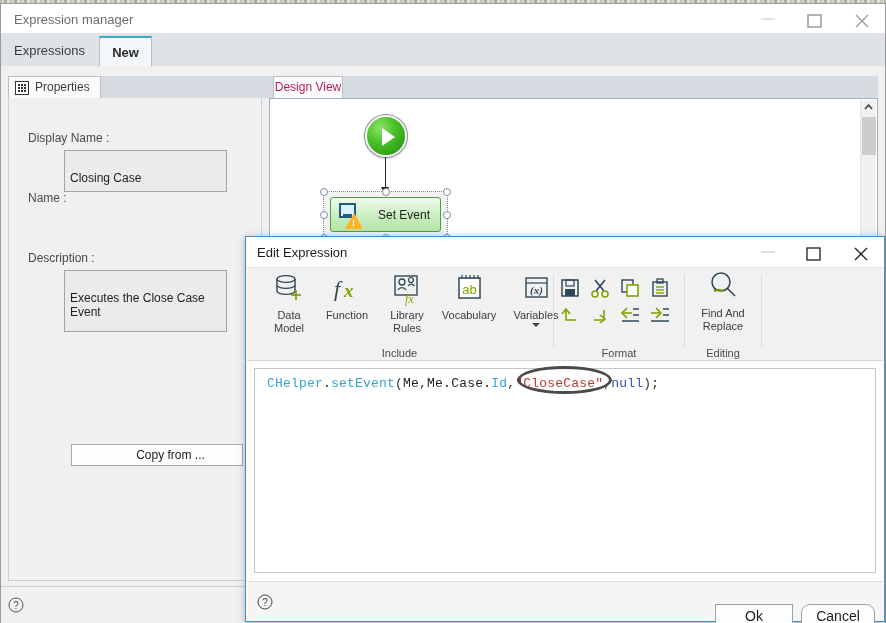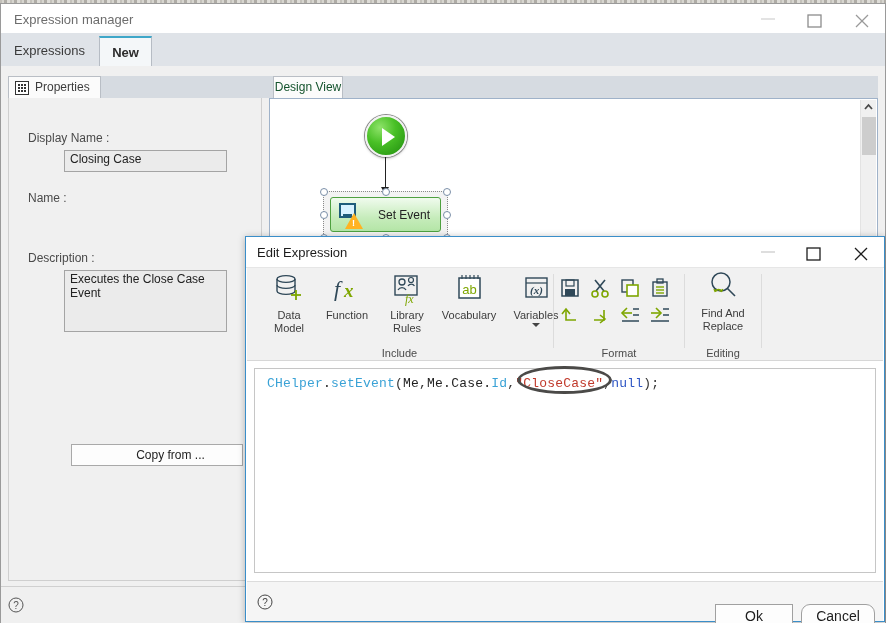--- a/index.html
+++ b/index.html
@@ -34,29 +34,29 @@
   
   #content{position:absolute;left:0;top:62px;width:884px;height:520px;background:#f0f0f0;}
   #left-pane{position:absolute;left:7px;top:10px;width:254px;height:505px;background:#f0f0f0;}
   #props-tabrow{position:absolute;left:0;top:0;width:254px;height:22px;background:#d6dbe1;padding-left:38px;}
   #props-tab{position:absolute;left:0;top:0;width:93px;height:22px;background:#fbfbfb;border:1px solid #b9bec5;border-bottom:none;box-sizing:border-box;}
   #props-tab-label{position:absolute;left:26px;top:3px;font-size:12px;color:#3d3d3d;}
   #props-icon{position:absolute;left:6px;top:4px;width:14px;height:14px;}
   #props-body{position:absolute;left:0;top:22px;width:254px;height:483px;background:#f0f0f0;border:1px solid #cfcfcf;border-top:none;box-sizing:border-box;}
 
   .field-label{position:absolute;font-size:12px;color:#4a4a4a;}
-  .field-box{position:absolute;background:#ebebeb;border:1px solid #a4a4a4;box-sizing:border-box;font-size:12px;color:#222;padding:1px 5px;font-family:"Liberation Sans",sans-serif;}
+  .field-box{position:absolute;background:#ebebeb;border:1px solid #a4a4a4;box-sizing:border-box;font-size:12px;color:#222;padding:20px 5px;font-family:"Liberation Sans",sans-serif;}
 
   #copy-from{position:absolute;left:62px;top:346px;width:172px;height:22px;background:#fdfdfd;border:1px solid #a9a9a9;
     font-size:12px;color:#222;text-align:center;line-height:20px;box-sizing:border-box;cursor:default;padding-left:27px;}
 
   
   #right-pane{position:absolute;left:268px;top:10px;width:609px;height:505px;}
   #design-tabrow{position:absolute;left:0;top:0;width:609px;height:22px;background:#d6dbe1;}
-  #design-tab{position:absolute;left:4px;top:0;width:70px;height:22px;background:#fbfbfb;border:1px solid #b9bec5;border-bottom:none;box-sizing:border-box;text-align:center;line-height:20px;font-size:12px;color:#14532d;}
+  #design-tab{position:absolute;left:4px;top:0;width:70px;height:22px;background:#fbfbfb;border:1px solid #b9bec5;border-bottom:none;box-sizing:border-box;text-align:center;line-height:20px;font-size:12px;color:#be185d;}
   #design-canvas{position:absolute;left:0;top:22px;width:609px;height:483px;background:#fff;border:1px solid #9fb2c9;box-sizing:border-box;overflow:hidden;}
 
   
   #start-node{position:absolute;left:95px;top:16px;width:42px;height:42px;border-radius:50%;
     background:radial-gradient(circle at 34% 28%, #8fe36a 0%, #49c026 42%, #1f8c0e 100%);
     border:2px solid #f2f2f2;box-shadow:0 0 0 1px #8a8a8a,0 1px 3px rgba(0,0,0,.35);box-sizing:border-box;}
   #start-node:after{content:"";position:absolute;left:15px;top:11px;border-left:13px solid #fff;border-top:9px solid transparent;border-bottom:9px solid transparent;}
   #edge1{position:absolute;left:115px;top:58px;width:1px;height:34px;background:#222;}
   #arrow1{position:absolute;left:111px;top:88px;width:0;height:0;border-left:4px solid transparent;border-right:4px solid transparent;border-top:7px solid #222;}
   #sel-box{position:absolute;left:53px;top:92px;width:125px;height:47px;

